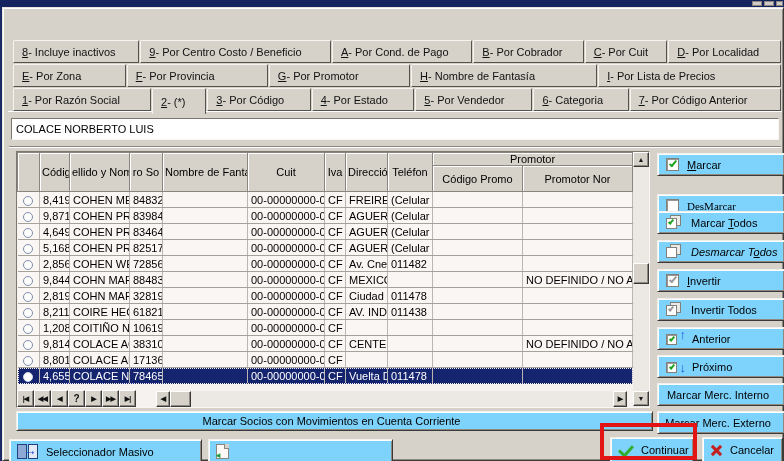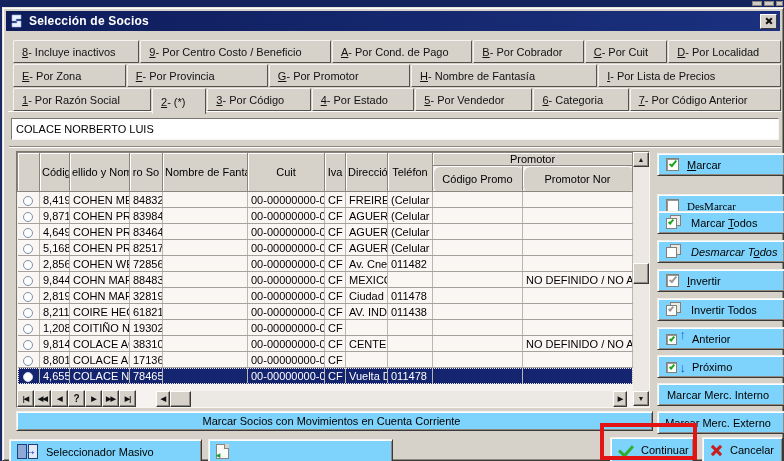--- a/index.html
+++ b/index.html
@@ -40,21 +40,21 @@
     border:1px solid;border-color:#7c7870 #f8f6f3 #f8f6f3 #7c7870;
     font-family:"Liberation Sans",sans-serif;font-size:11px;padding:2px 4px;color:#000;}
 
   
   .grid{left:13px;top:143px;width:634px;height:257px;background:#f6f2ef;
     border:1px solid;border-color:#7c7870 #f8f6f3 #f8f6f3 #7c7870;overflow:hidden;}
   table.g{border-collapse:collapse;table-layout:fixed;width:615px;font-size:11px;color:#000;}
   table.g th{background:#d6d2ca;font-weight:normal;border:1px solid #8a867f;
     box-shadow:inset 1px 1px 0 #fff;overflow:hidden;white-space:nowrap;padding:0 2px;}
   th.h-group{height:13px;font-size:11px;}
-  th.h-sub{height:26px;border-radius:6px;}
+  th.h-sub{height:26px;}
   th.h-main{height:34px;}
   table.g td{height:16px;border-right:1px solid #bab6b0;border-bottom:1px solid #a5a19b;
     padding:0 3px;white-space:nowrap;overflow:hidden;background:#faf6f4;}
   td.al-r{text-align:right;} td.al-c{text-align:center;padding:0 1px;}
   tr.sel td{background:#14246e;color:#fff;border-bottom-color:#14246e;}
   tr.sel{outline:1px dotted #efe9ff;outline-offset:-1px;}
   .radio{display:inline-block;width:10px;height:10px;border-radius:50%;
     border:1px solid #7d8daa;background:#fdfdfd;vertical-align:middle;}
   tr.sel .radio{background:#fff;border-color:#cfd6e6;box-shadow:inset 0 0 0 2px #fff;}
 
@@ -126,29 +126,20 @@
 <body>
 
 <div class="abs parent-bar">
   <div class="abs parent-btn" style="left:752px;"></div>
   <div class="abs parent-btn" style="left:764px;"></div>
   <div class="abs parent-btn" style="left:776px;width:7px;"></div>
 </div>
 
 <div class="abs dialog">
 
-  <div class="abs titlebar">
-    <svg class="logo" viewBox="0 0 14 14">
-      <path d="M2,1 h9 v4 h-5 v2 h5 v6 h-9 v-4 h5 v-2 h-5 z" fill="#eaf1ff" stroke="#9fb6e8" stroke-width="0.6"></path>
-    </svg>
-    <span class="title-text">Selección de Socios</span>
-    <span class="close-btn">
-        <span class="xsm"></span>
-      </span>
-  </div>
 
   <div class="abs tabrow tr1" id="tabrow1">
       <div class="tab" style="flex-grow: 29;">
         <u>8</u>
         <span> - Incluye inactivos</span>
       </div>
       <div class="tab" style="flex-grow: 40;">
         <u>9</u>
         <span> - Por Centro Costo / Beneficio</span>
       </div>
@@ -361,21 +352,21 @@
             <td class="al-c">CF</td>
             <td>AV. IND</td>
             <td>011438</td>
             <td></td>
             <td></td>
           </tr>
           <tr>
             <td class="al-c"><span class="radio"></span></td>
             <td class="al-r">1,208</td>
             <td>COITIÑO NI</td>
-            <td>19302</td>
+            <td>10619</td>
             <td></td>
             <td class="al-r">00-00000000-0</td>
             <td class="al-c">CF</td>
             <td></td>
             <td></td>
             <td></td>
             <td></td>
           </tr>
           <tr>
             <td class="al-c"><span class="radio"></span></td>

